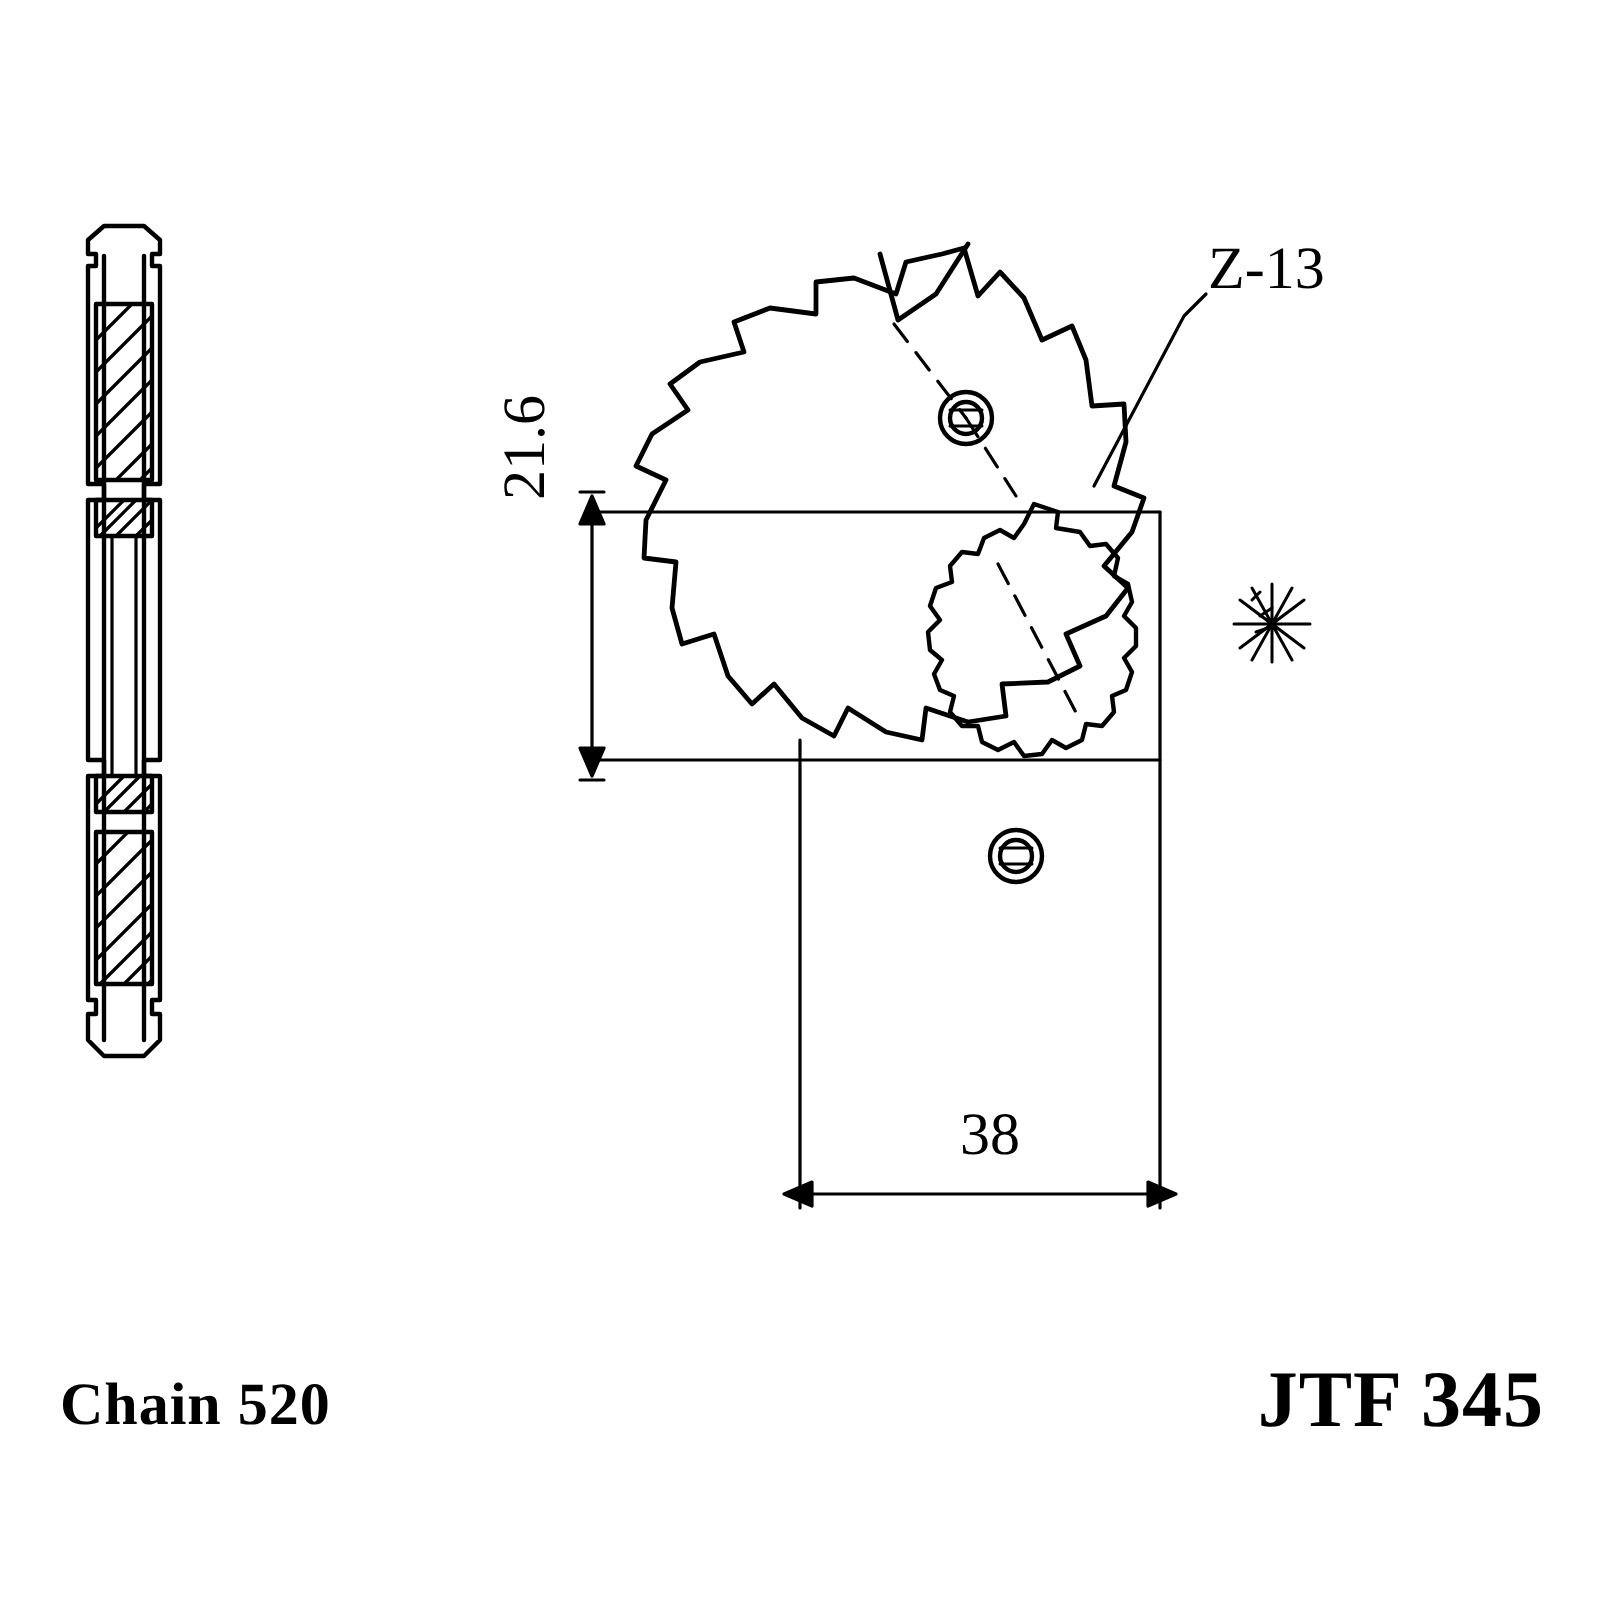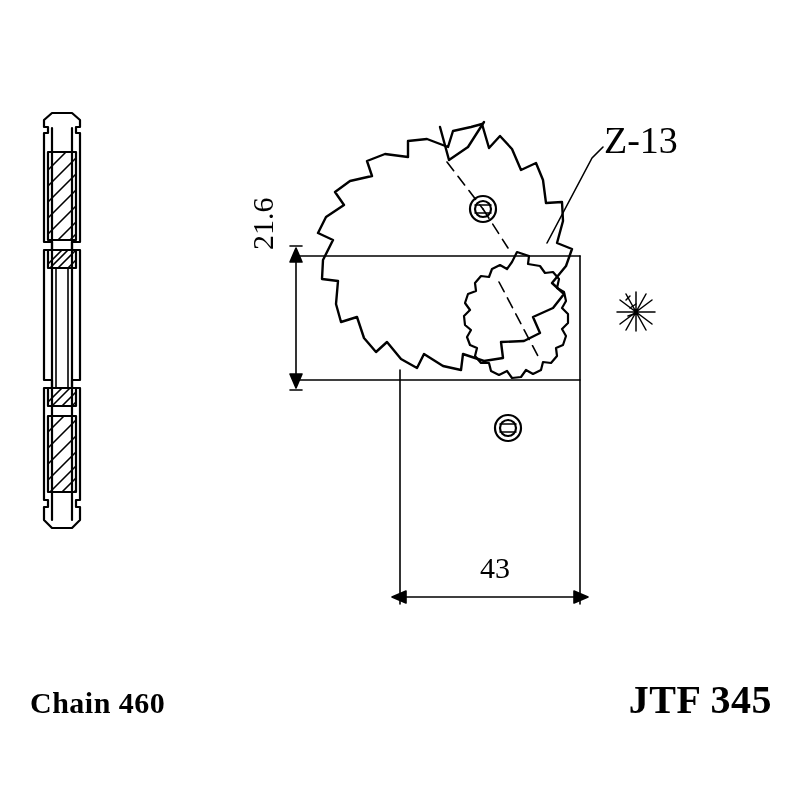--- a/index.html
+++ b/index.html
@@ -4,21 +4,21 @@
 <style>
   html,body{margin:0;padding:0;background:#ffffff;}
   body{width:800px;height:800px;font-family:"Liberation Serif",serif;color:#000;overflow:hidden;}
   #stage{position:relative;width:800px;height:800px;}
   svg.draw{position:absolute;left:0;top:0;width:800px;height:800px;}
   .lbl{position:absolute;font-family:"Liberation Serif",serif;color:#000;white-space:nowrap;}
   #chain-label{left:30px;top:686px;font-size:30px;font-weight:bold;letter-spacing:0.5px;}
   #part-label{right:28px;top:676px;font-size:40px;font-weight:bold;letter-spacing:0.5px;}
   #dim-216{left:246px;top:250px;font-size:30px;transform:rotate(-90deg);transform-origin:left top;}
   #dim-25{left:480px;top:551px;font-size:30px;}
-  #teeth-label{left:604px;top:118px;font-size:38px;}
+  #teeth-label{left:604px;top:118px;font-size:30px;}
 </style>
 </head>
 <body>
 
 <div id="stage">
 
   <svg class="draw" viewBox="0 0 800 800">
     <g fill="none" stroke="#000" stroke-width="2.2" stroke-linejoin="round" stroke-linecap="round">
 
       <g>
@@ -140,18 +140,18 @@
           <path d="M574,591 L588,597 L574,603 Z" fill="#000"></path>
 
           <path d="M400,370 L400,604"></path>
           <path d="M580,256 L580,604"></path>
         </g>
       </g>
     </g>
   </svg>
 
   <div class="lbl" id="dim-216">21.6</div>
-  <div class="lbl" id="dim-25">43</div>
+  <div class="lbl" id="dim-25">38</div>
   <div class="lbl" id="teeth-label">Z-13</div>
-  <div class="lbl" id="chain-label">Chain 460</div>
+  <div class="lbl" id="chain-label">Chain 520</div>
   <div class="lbl" id="part-label">JTF 345</div>
 
 </div>
 
 </body></html>

